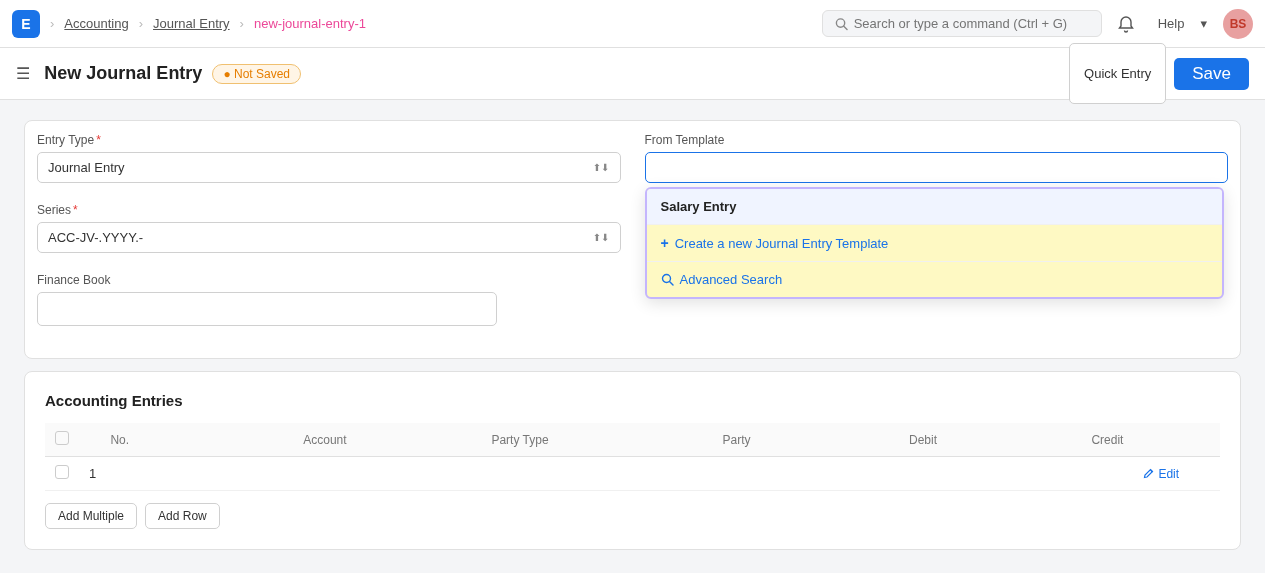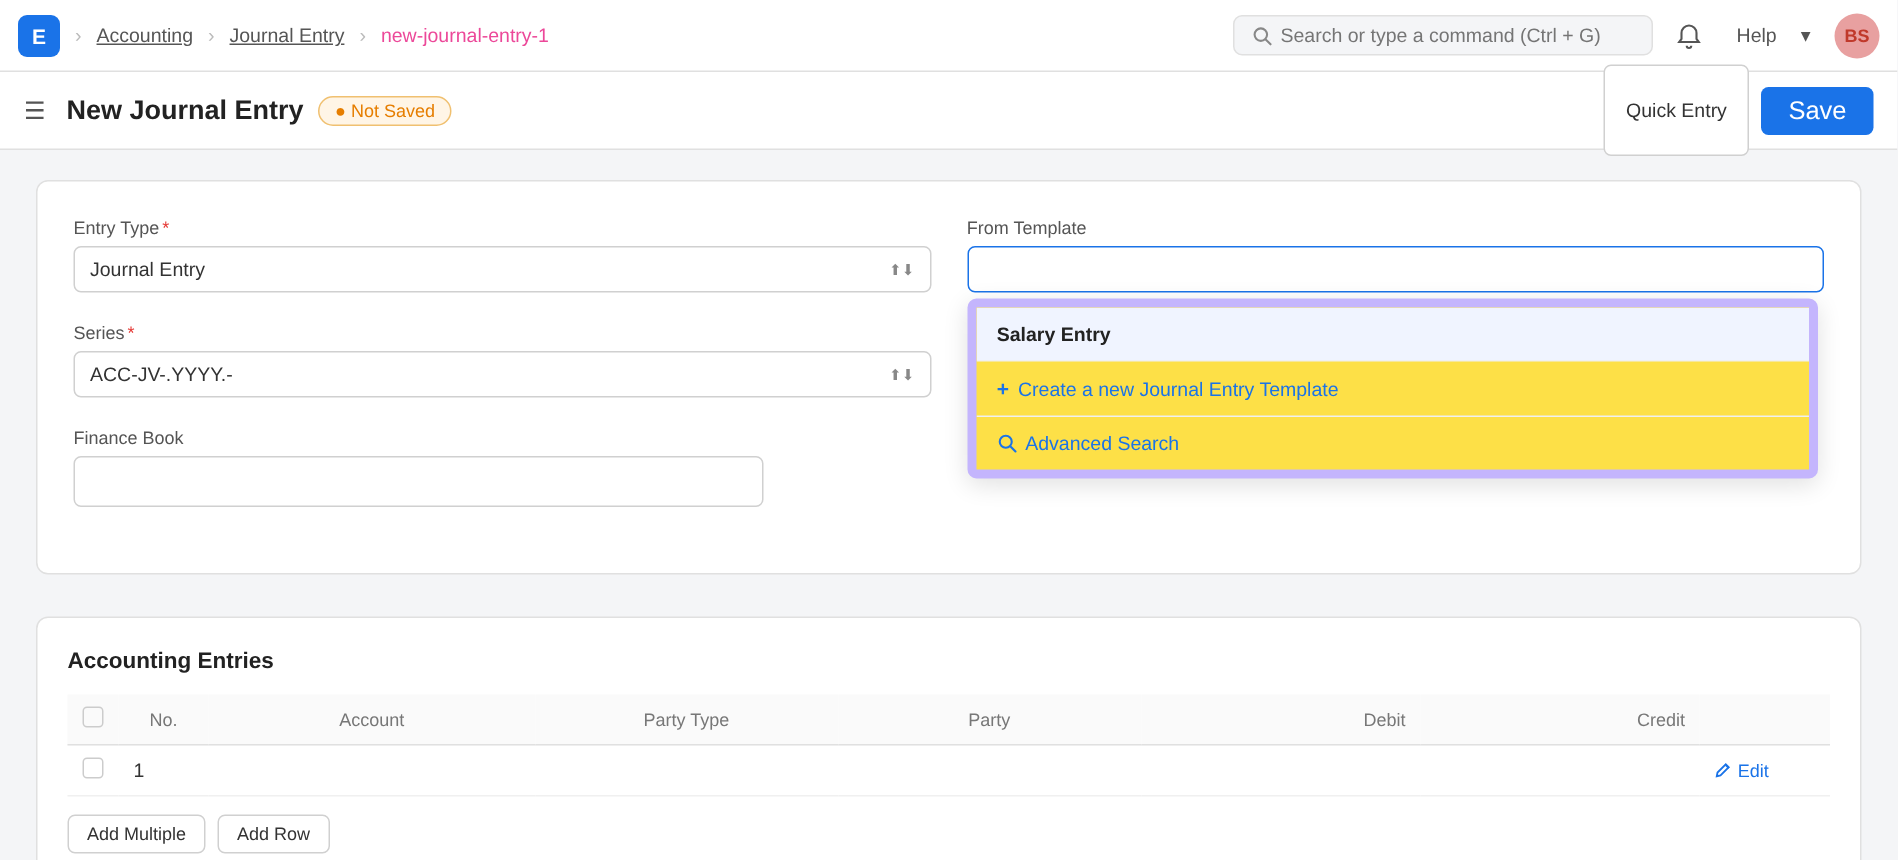--- a/index.html
+++ b/index.html
@@ -59,21 +59,21 @@
       background: #1a73e8; color: #fff; border: none; border-radius: 5px;
       padding: 6px 18px; cursor: pointer; font-size: 17px; font-weight: 500;
     }
 
     
     .main-content { padding: 20px 24px; }
 
     
     .form-card {
       background: #fff; border: 1px solid #e0e0e0; border-radius: 8px;
-      padding: 24px; margin-bottom: 28px; position: relative;
+      padding: 12px; margin-bottom: 12px; position: relative;
     }
     .form-row { display: flex; gap: 24px; margin-bottom: 20px; }
     .form-group { display: flex; flex-direction: column; gap: 5px; flex: 1; }
     .form-label { font-size: 12px; color: #555; font-weight: 500; }
     .form-label .required { color: #e53935; margin-left: 2px; }
     .form-control {
       border: 1px solid #d0d0d0; border-radius: 5px; padding: 7px 10px;
       font-size: 13px; color: #333; background: #fff; width: 100%;
       appearance: none; -webkit-appearance: none; outline: none;
       display: flex; align-items: center; justify-content: space-between;
@@ -87,21 +87,21 @@
     .form-control-select .arrows { color: #888; font-size: 10px; }
 
     
     .template-wrapper { position: relative; flex: 1; }
     .template-input {
       border: 1px solid #1a73e8; border-radius: 5px; padding: 7px 10px;
       font-size: 13px; color: #333; background: #fff; width: 100%; outline: none;
     }
     .template-dropdown {
       position: absolute; top: calc(100% + 4px); left: 0; right: 4px;
-      background: #fde047; border: 6px solid #c4b5fd; border-radius: 6px;
+      background: #fef9c3; border: 2px solid #c4b5fd; border-radius: 6px;
       box-shadow: 0 4px 16px rgba(0,0,0,0.12); z-index: 100; overflow: hidden;
     }
     .dropdown-item {
       padding: 10px 14px; cursor: pointer;
     }
     .dropdown-item.active { background: #f0f4ff; }
     .dropdown-item-title { font-weight: 600; font-size: 13px; color: #222; }
     .dropdown-item-subtitle { font-size: 12px; color: #777; margin-top: 2px; }
     .dropdown-divider { height: 1px; background: #f0f0f0; }
     .dropdown-link {
@@ -110,21 +110,21 @@
     }
 
     
     .entries-card {
       background: #fff; border: 1px solid #e0e0e0; border-radius: 8px;
       padding: 20px; overflow: hidden;
     }
     .entries-title { font-size: 15px; font-weight: 600; color: #222; margin-bottom: 14px; }
     .entries-table { width: 100%; border-collapse: collapse; }
     .entries-table th {
-      text-align: center; padding: 8px 10px; font-size: 12px; font-weight: 500;
+      text-align: right; padding: 8px 10px; font-size: 12px; font-weight: 500;
       color: #777; border-bottom: 1px solid #e0e0e0; background: #fafafa;
     }
     .entries-table td {
       padding: 8px 10px; border-bottom: 1px solid #f0f0f0; font-size: 13px; color: #333;
     }
     .entries-table th:first-child,
     .entries-table td:first-child { width: 32px; }
     .entries-table th.text-right,
     .entries-table td.text-right { text-align: right; }
     .checkbox { width: 14px; height: 14px; border: 1px solid #ccc; border-radius: 3px; display: inline-block; }

